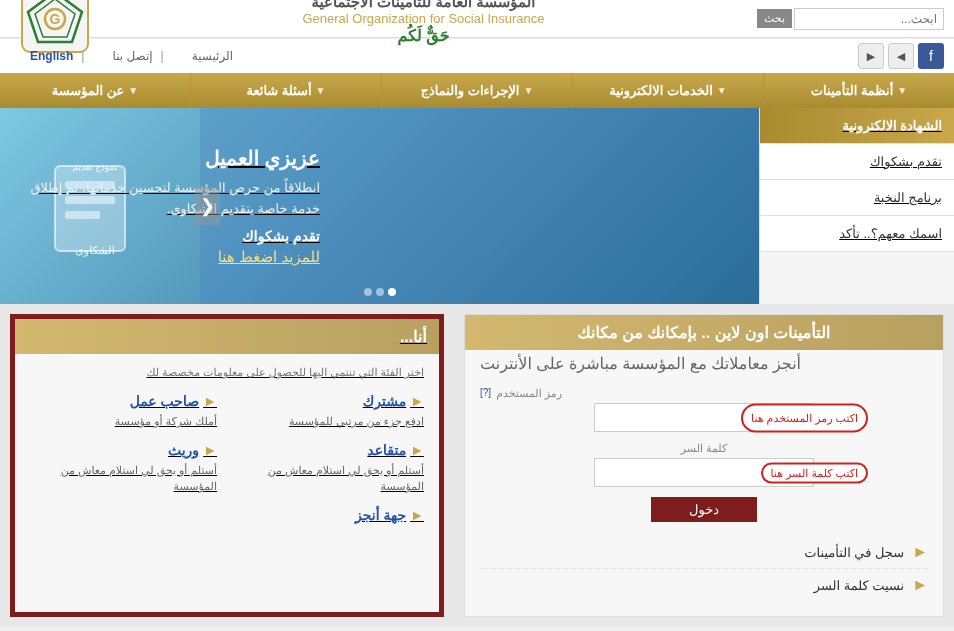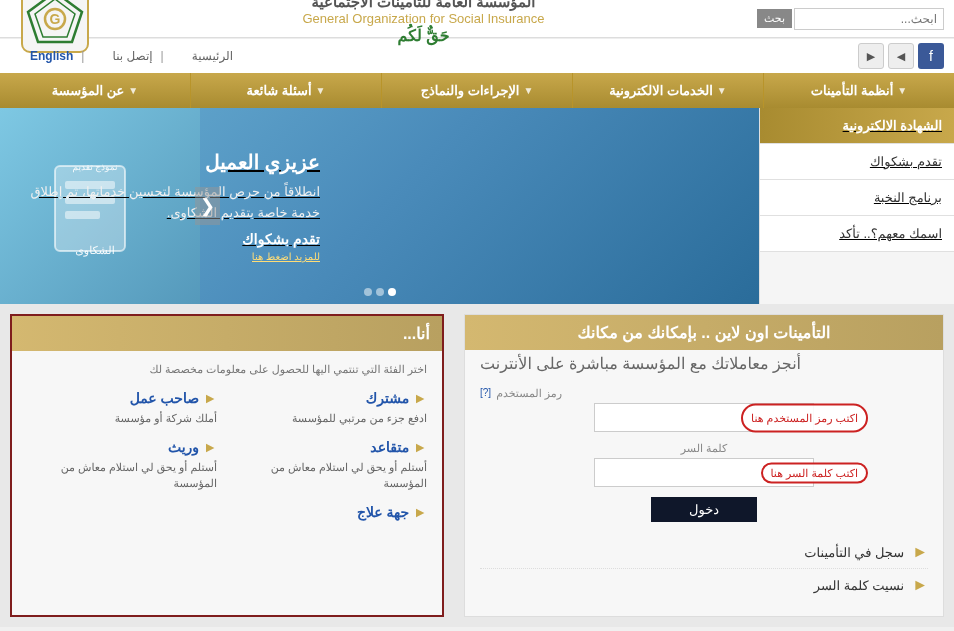--- a/index.html
+++ b/index.html
@@ -189,21 +189,21 @@
       margin-bottom: 8px;
       color: #fff;
     }
     .banner-content p {
       font-size: 13px;
       line-height: 1.6;
       color: #f0f0f0;
       max-width: 300px;
     }
     .banner-content .link-more {
-      font-size: 10px;
+      font-size: 15px;
       color: #ffdd77;
       direction: rtl;
       display: block;
       margin-top: 4px;
     }
     .banner-image {
       position: absolute;
       left: 0;
       top: 0;
       bottom: 0;
@@ -374,21 +374,21 @@
       text-align: center;
       margin-top: 8px;
     }
     .login-hint {
       font-size: 12px;
       color: #333;
       margin-bottom: 6px;
       direction: rtl;
     }
     .login-button {
-      background: #0f172a;
+      background: #7f1d1d;
       color: #fff;
       border: none;
       padding: 5px 38px;
       font-size: 13px;
       cursor: pointer;
     }
 
     
     .quick-links {
       margin-top: 14px;
@@ -407,23 +407,24 @@
     .quick-link-arrow {
       color: #c8a84b;
       font-size: 16px;
       margin-left: 8px;
     }
 
     
     .ana-panel {
       flex: 1;
       background: #f7f7f7;
-      border: 2px solid #7f1d1d;
+      border: 5px solid #7f1d1d;
       margin: 10px;
       padding: 15px;
+      text-decoration: underline;
     }
     .ana-title-bar {
       background: linear-gradient(to left, #b8a060, #d4b870);
       color: #fff;
       text-align: right;
       padding: 8px 12px;
       font-size: 16px;
       font-weight: bold;
       margin: -15px -15px 12px -15px;
       direction: rtl;
@@ -636,20 +637,20 @@
         <div class="ana-cat-title">
           <span class="ana-cat-arrow">►</span>
           <span>وريث</span>
         </div>
         <div class="ana-cat-desc">أستلم أو يحق لي استلام معاش من المؤسسة</div>
       </div>
 
       <div class="ana-category">
         <div class="ana-cat-title">
           <span class="ana-cat-arrow">►</span>
-          <span>جهة علاج</span>
+          <span>جهة أنجز</span>
         </div>
         <div class="ana-cat-desc"></div>
       </div>
 
     </div>
   </div>
 </div>
 
 </body></html>

